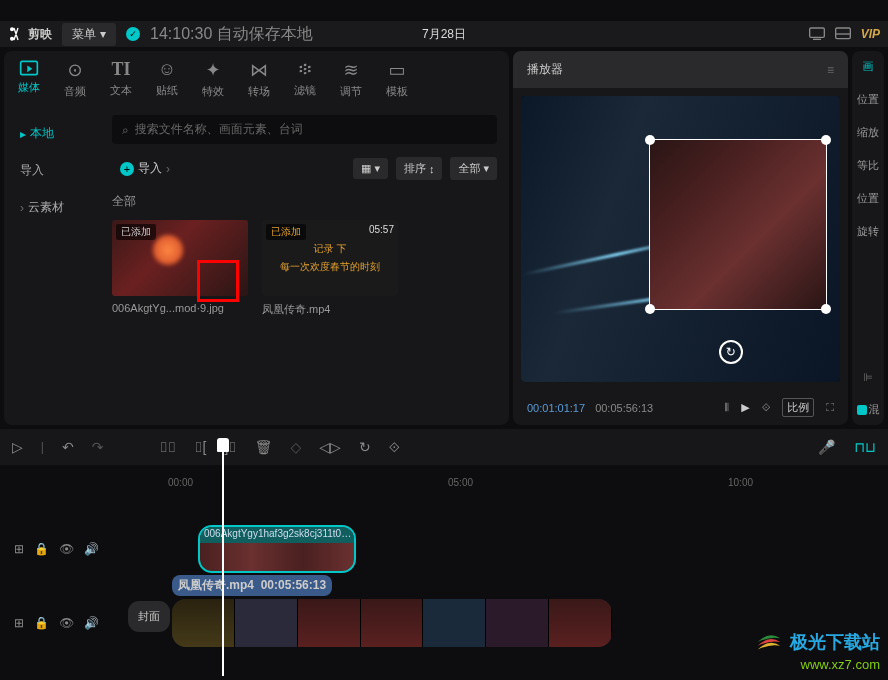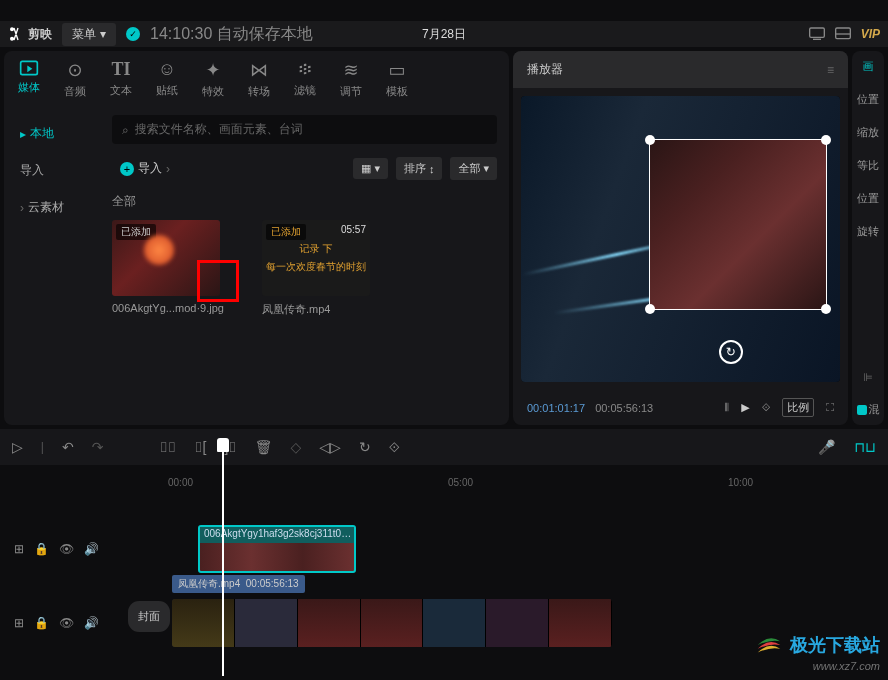--- a/index.html
+++ b/index.html
@@ -30,21 +30,21 @@
 .content{flex:1;padding:8px 12px;}
 .search-bar{background:#0d0d0f;border-radius:4px;padding:6px 10px;display:flex;align-items:center;gap:6px;color:#666;}
 .action-row{display:flex;align-items:center;margin-top:12px;gap:8px;}
 .import-btn{background:transparent;color:#ccc;padding:4px 8px;display:flex;align-items:center;gap:4px;}
 .plus-circ{width:14px;height:14px;border-radius:50%;background:#00c8c8;color:#000;display:flex;align-items:center;justify-content:center;font-size:11px;}
 .ctrl-btn{background:#2a2a2c;padding:4px 8px;border-radius:3px;display:flex;align-items:center;gap:3px;color:#ccc;font-size:11px;}
 .all-label{margin-top:12px;color:#999;font-size:12px;}
 
 .media-grid{display:flex;gap:20px;margin-top:10px;}
 .media-item{width:130px;}
-.thumb{width:108px;height:76px;border-radius:3px;position:relative;overflow:hidden;}
+.thumb{width:136px;height:76px;border-radius:3px;position:relative;overflow:hidden;}
 .thumb1{background:linear-gradient(135deg,#3a1818 0%,#6b2020 40%,#2a1515 100%);}
 .thumb1::after{content:"";position:absolute;top:20%;left:30%;width:30px;height:30px;background:radial-gradient(circle,#ff8844,#cc4422);border-radius:50%;filter:blur(2px);}
 .thumb2{background:#1a1a1a;display:flex;flex-direction:column;align-items:center;justify-content:center;color:#e0a030;font-size:10px;gap:4px;}
 .tag{position:absolute;top:4px;left:4px;background:rgba(0,0,0,.6);padding:1px 5px;border-radius:2px;font-size:10px;}
 .dur{position:absolute;top:4px;right:4px;font-size:10px;color:#ddd;}
 .fname{margin-top:6px;font-size:11px;color:#999;white-space:nowrap;overflow:hidden;text-overflow:ellipsis;}
 .red-box{position:absolute;border:3px solid #ff0000;width:42px;height:42px;left:197px;top:260px;pointer-events:none;}
 
 .player{flex:1;background:#17171a;margin:4px;border-radius:8px;display:flex;flex-direction:column;}
 .player-hdr{padding:10px 14px;display:flex;align-items:center;background:#2a2a2c;border-radius:8px 8px 0 0;}
@@ -72,32 +72,32 @@
 
 .ruler{height:24px;position:relative;background:#0d0d0f;margin-left:120px;}
 .ruler-tick{position:absolute;top:12px;color:#666;font-size:10px;}
 .playhead{position:absolute;left:222px;top:446px;width:2px;height:230px;background:#fff;z-index:10;}
 .playhead::before{content:"";position:absolute;top:-8px;left:-5px;width:12px;height:14px;background:#fff;border-radius:3px 3px 1px 1px;}
 
 .tracks{padding-left:0;}
 .track-row{display:flex;align-items:center;height:60px;margin-bottom:14px;}
 .track-ctrl{width:120px;display:flex;gap:10px;padding-left:14px;color:#888;}
 .track-content{flex:1;position:relative;height:100%;}
-.clip{position:absolute;height:48px;border-radius:3px;overflow:hidden;top:6px;}
+.clip{position:absolute;height:48px;border-radius:14px;overflow:hidden;top:6px;}
 .clip1{left:78px;width:158px;border:2px solid #00c8c8;background:linear-gradient(90deg,#4a2020,#6b3030,#4a2020,#6b3030);}
 .clip1-hdr{background:#115e5e;height:16px;padding:1px 4px;font-size:10px;color:#cde;white-space:nowrap;overflow:hidden;}
 .clip2{left:52px;width:440px;background:#222;display:flex;}
-.clip2-hdr{position:absolute;top:-18px;left:0;background:#3a5a8a;padding:2px 6px;font-size:10px;border-radius:2px;}
+.clip2-hdr{position:absolute;top:-18px;left:0;background:#3a5a8a;padding:2px 6px;font-size:12px;border-radius:8px;font-weight:bold;}
 .clip2-seg{flex:1;background:linear-gradient(135deg,#1a1a2a,#3a2a3a);border-right:1px solid #000;}
 .cover-btn{position:absolute;left:8px;top:8px;background:#2a2a2c;padding:8px 10px;border-radius:11px;font-size:11px;}
 
 .watermark{position:absolute;right:8px;bottom:8px;text-align:right;pointer-events:none;}
 .wm-logo{display:flex;align-items:center;justify-content:flex-end;gap:6px;}
 .wm-txt{font-size:18px;font-weight:bold;color:#28a8e0;}
-.wm-url{color:#737373;font-size:11px;font-style:italic;}
+.wm-url{color:#84cc16;font-size:13px;}
 .swoosh{width:30px;height:30px;}
 
 svg{display:block;}
 </style>
 </head>
 <body>
 
 <div class="topbar">
   <div class="logo">
     <svg class="logo-icon" viewBox="0 0 24 24">

